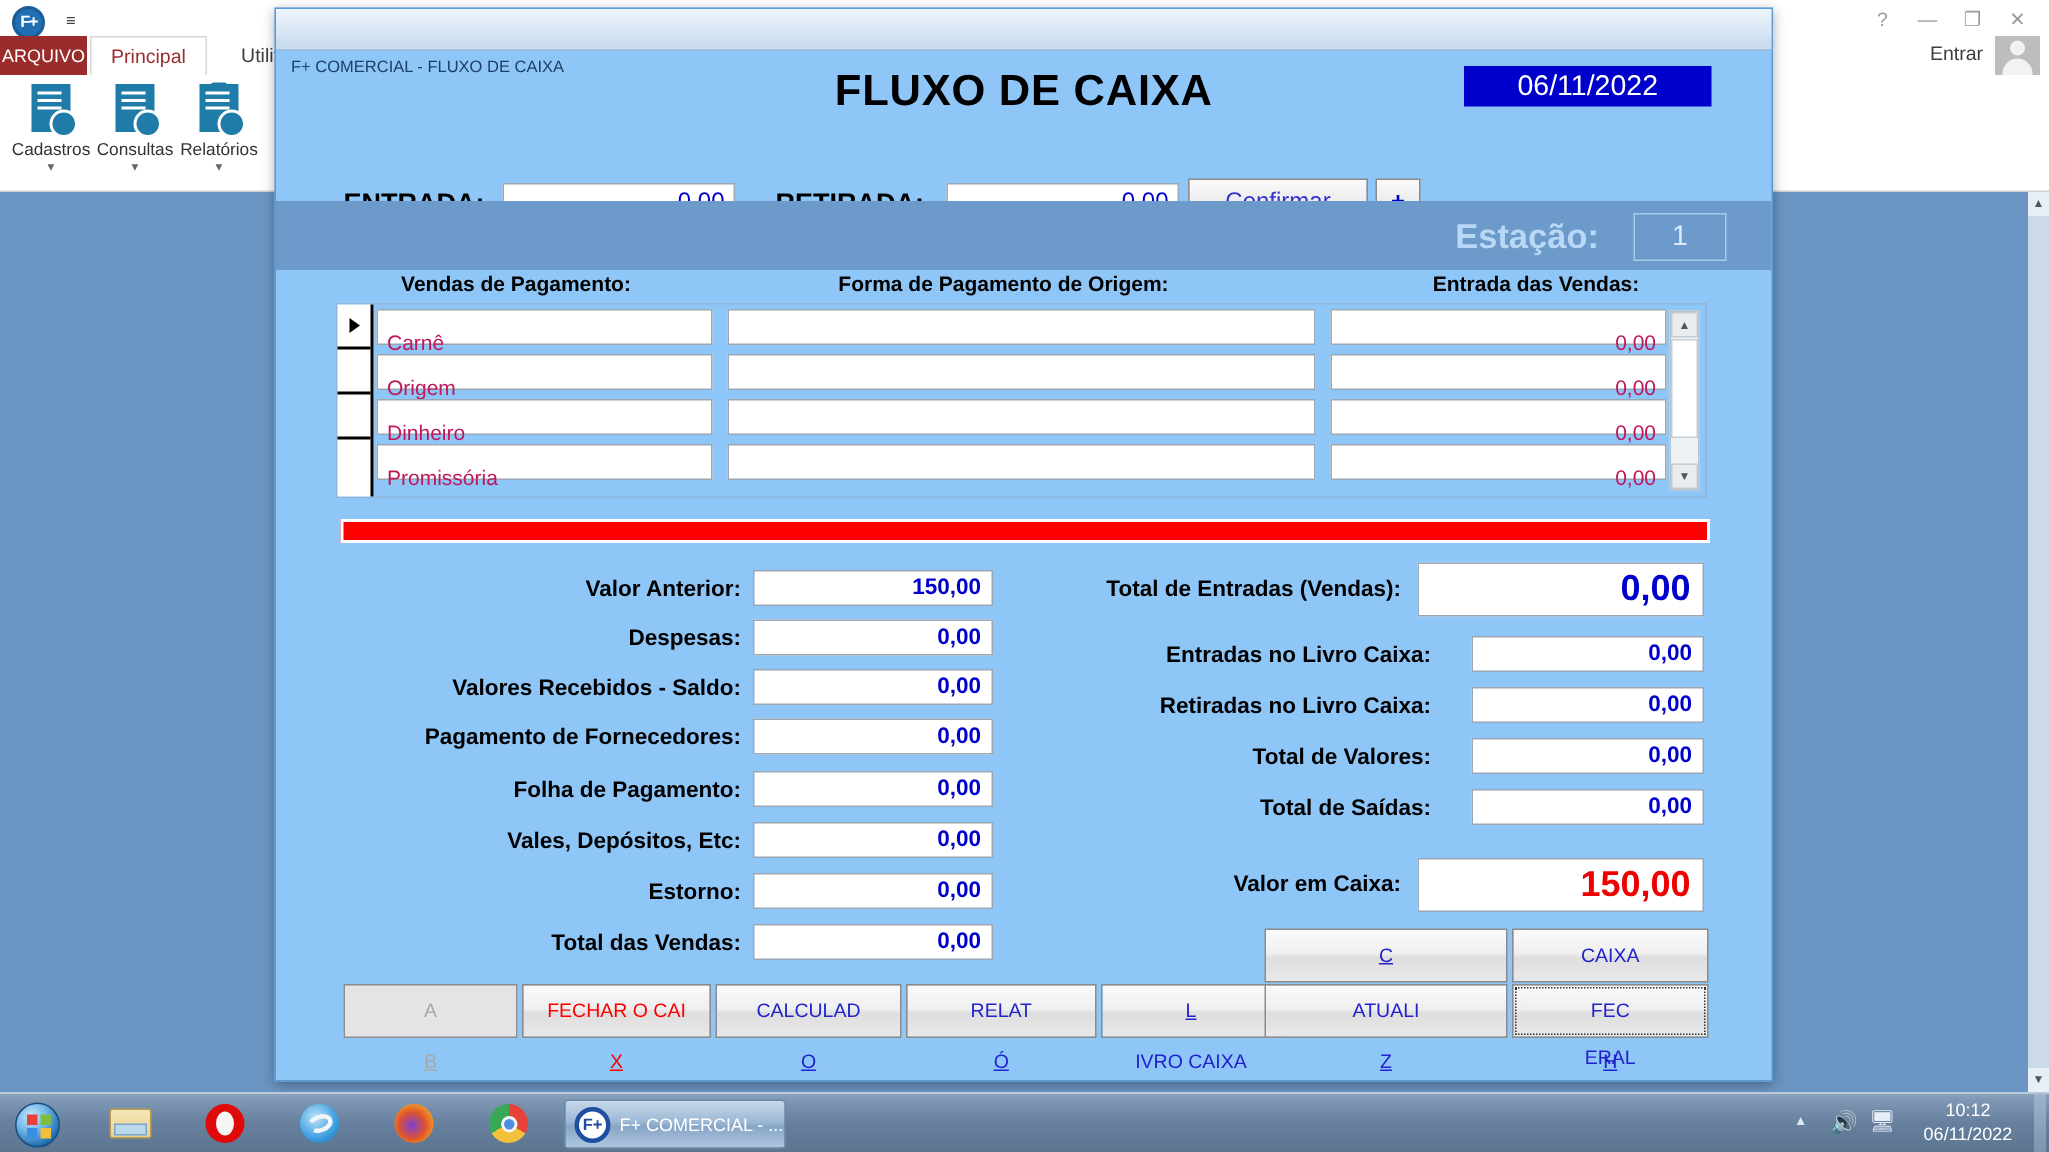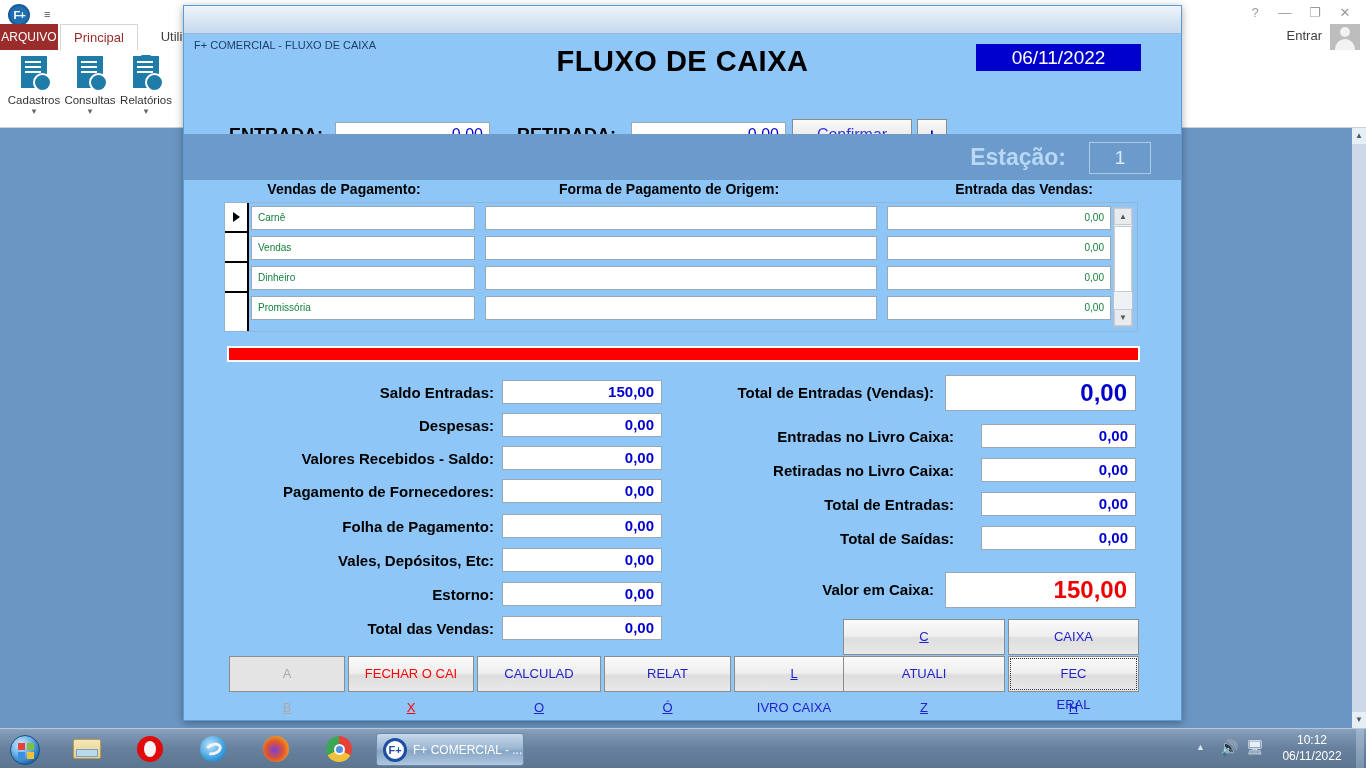--- a/index.html
+++ b/index.html
@@ -238,22 +238,22 @@
     width: 0; height: 0;
     border-left: 7px solid #000;
     border-top: 5px solid transparent;
     border-bottom: 5px solid transparent;
   }
   .grid-rows { position: absolute; left: 26px; top: 0; right: 0; }
   .grid-row { position: relative; height: 30px; }
   .cell {
     position: absolute; height: 24px; top: 3px;
     background: #ffffff; border: 1px solid #9aa7b4;
-    font-size: 10px; color: #15803d;
-    line-height: 22px; padding: 0 6px;
+    font-size: 14px; color: #be185d;
+    line-height: 22px; padding: 10px 6px;
   }
   .cell-forma { left: 0; width: 224px; }
   .cell-origem { left: 234px; width: 392px; }
   .cell-valor { left: 636px; width: 224px; text-align: right; }
 
   .grid-scroll {
     position: absolute; right: 4px; top: 4px; width: 20px; height: 120px;
     background: #eef2f5; border: 1px solid #b8c2cc;
   }
   .gs-arrow {
@@ -435,21 +435,21 @@
       <div class="selcell"></div>
     </div>
 
     <div class="grid-rows">
       <div class="grid-row">
         <div class="cell cell-forma">Carnê</div>
         <div class="cell cell-origem"></div>
         <div class="cell cell-valor">0,00</div>
       </div>
       <div class="grid-row">
-        <div class="cell cell-forma">Vendas</div>
+        <div class="cell cell-forma">Origem</div>
         <div class="cell cell-origem"></div>
         <div class="cell cell-valor">0,00</div>
       </div>
       <div class="grid-row">
         <div class="cell cell-forma">Dinheiro</div>
         <div class="cell cell-origem"></div>
         <div class="cell cell-valor">0,00</div>
       </div>
       <div class="grid-row">
         <div class="cell cell-forma">Promissória</div>
@@ -461,21 +461,21 @@
     <div class="grid-scroll">
       <div class="gs-arrow gs-up">▲</div>
       <div class="gs-thumb"></div>
       <div class="gs-arrow gs-down">▼</div>
     </div>
   </div>
 
   <div class="red-bar"></div>
 
   <div class="col-left">
-    <div class="fld-label" style="top:378px">Saldo Entradas:</div>
+    <div class="fld-label" style="top:378px">Valor Anterior:</div>
     <div class="fld-input" style="top:374px">150,00</div>
 
     <div class="fld-label" style="top:411px">Despesas:</div>
     <div class="fld-input" style="top:407px">0,00</div>
 
     <div class="fld-label" style="top:444px">Valores Recebidos - Saldo:</div>
     <div class="fld-input" style="top:440px">0,00</div>
 
     <div class="fld-label" style="top:477px">Pagamento de Fornecedores:</div>
     <div class="fld-input" style="top:473px">0,00</div>
@@ -496,21 +496,21 @@
   <div class="col-right">
     <div class="big-label-entradas">Total de Entradas (Vendas):</div>
     <div class="big-input">0,00</div>
 
     <div class="fld-label" style="top:422px">Entradas no Livro Caixa:</div>
     <div class="fld-input" style="top:418px">0,00</div>
 
     <div class="fld-label" style="top:456px">Retiradas no Livro Caixa:</div>
     <div class="fld-input" style="top:452px">0,00</div>
 
-    <div class="fld-label" style="top:490px">Total de Entradas:</div>
+    <div class="fld-label" style="top:490px">Total de Valores:</div>
     <div class="fld-input" style="top:486px">0,00</div>
 
     <div class="fld-label" style="top:524px">Total de Saídas:</div>
     <div class="fld-input" style="top:520px">0,00</div>
 
     <div class="caixa-label">Valor em Caixa:</div>
     <div class="caixa-input">150,00</div>
   </div>
 
   <div class="btn btn-row1" style="left:659px;width:162px">

